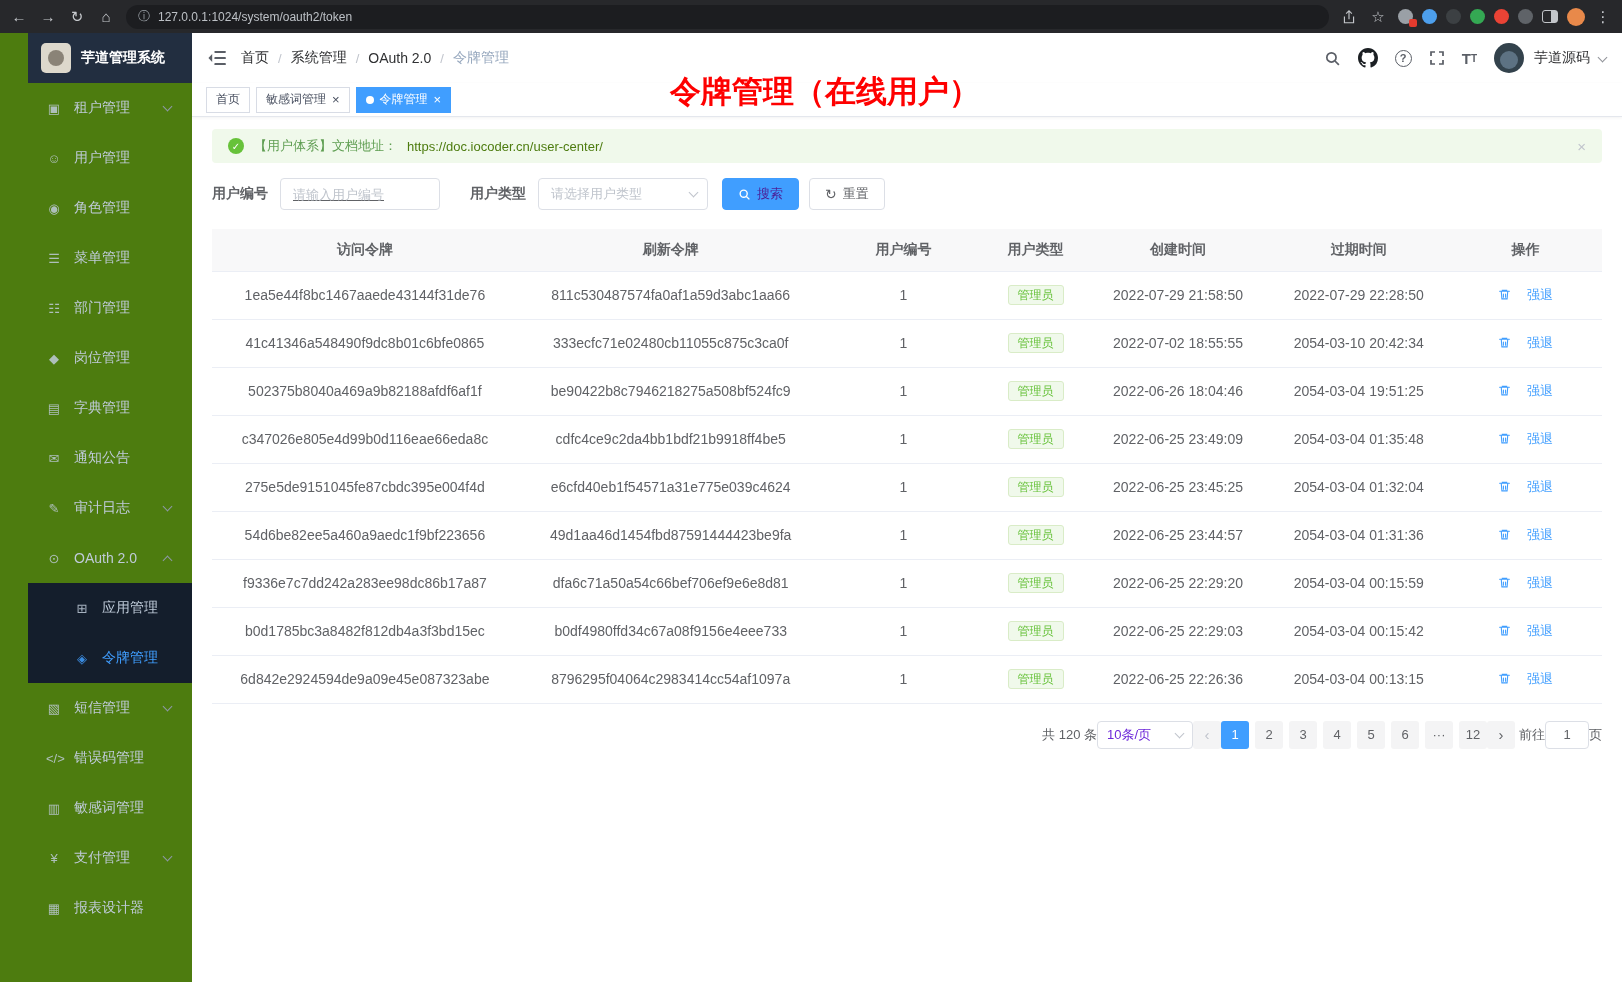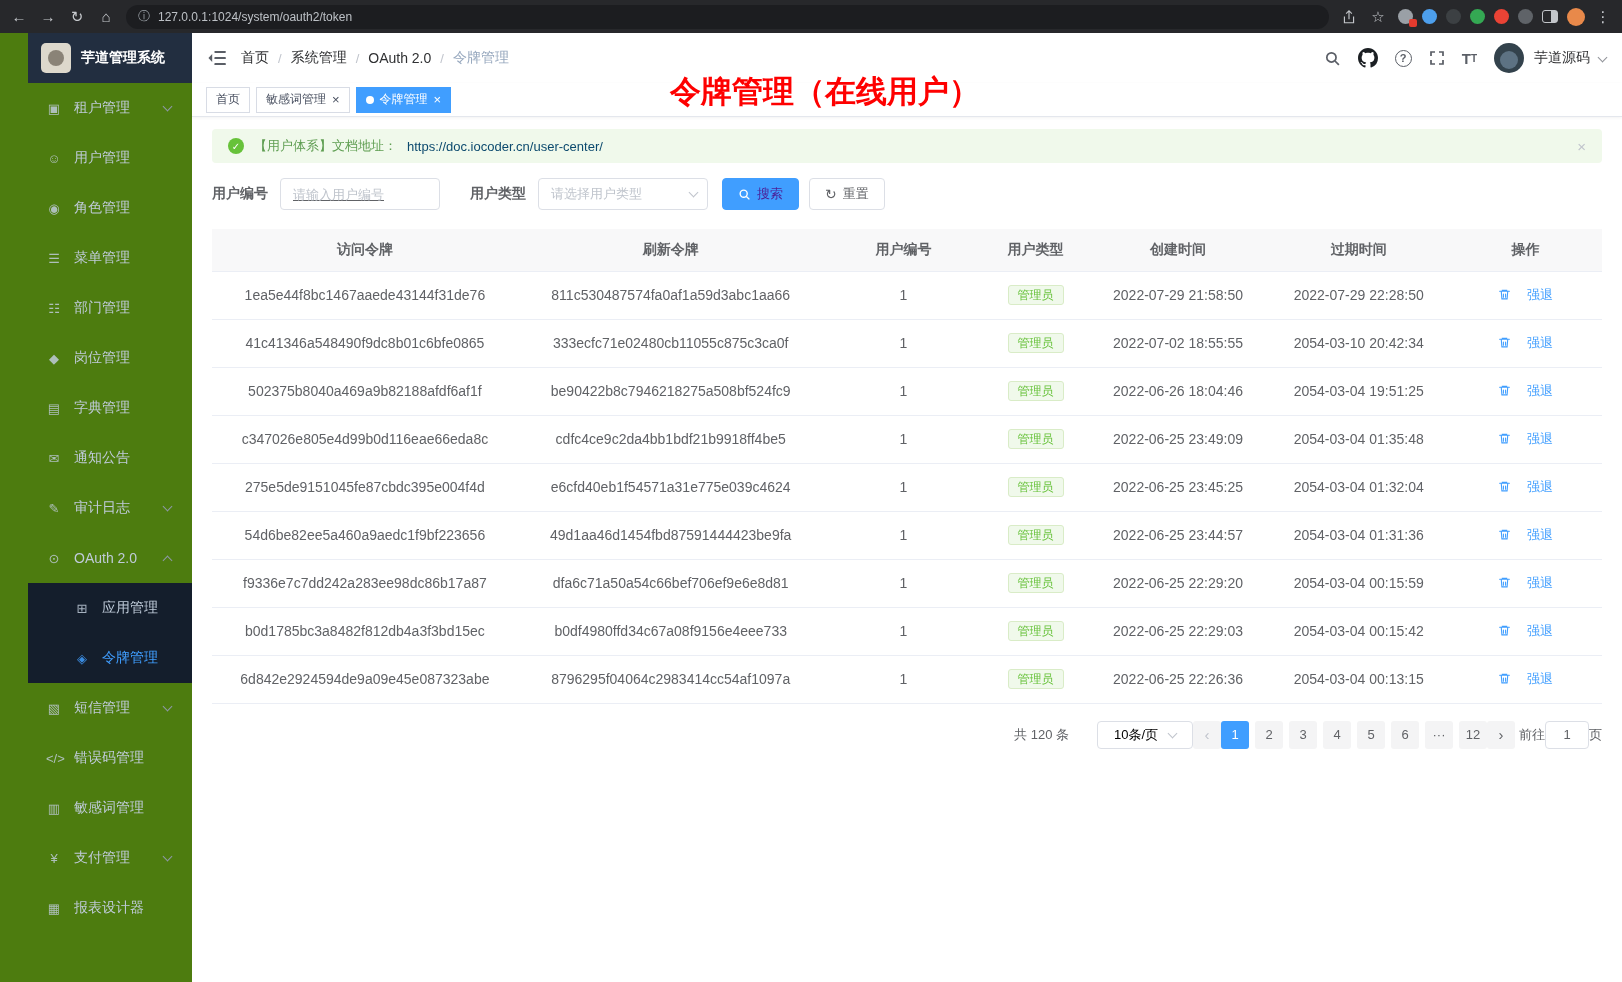--- a/index.html
+++ b/index.html
@@ -60,21 +60,21 @@
   .tabbar{height:34px;display:flex;align-items:center;padding:0 14px;gap:6px;border-bottom:1px solid #e4e7ed;box-shadow:0 1px 3px rgba(0,0,0,.05);flex-shrink:0;}
   .tab{height:26px;display:inline-flex;align-items:center;padding:0 9px;border:1px solid #d8dce5;font-size:12px;color:#495060;gap:6px;background:#fff;cursor:pointer;white-space:nowrap;}
   .tab-active{background:#409eff;border-color:#409eff;color:#fff;}
   .tab-dot{width:8px;height:8px;border-radius:50%;background:#fff;display:inline-block;}
   .tab-x{font-size:13px;line-height:1;cursor:pointer;}
 
   
   .alert{margin:12px 20px 0;height:34px;background:#f0f9eb;border-radius:4px;display:flex;align-items:center;padding:0 16px;gap:10px;flex-shrink:0;}
   .alert-check{width:16px;height:16px;border-radius:50%;background:#67c23a;color:#fff;font-size:10px;display:inline-flex;align-items:center;justify-content:center;flex-shrink:0;}
   .alert-label{font-size:13px;color:#5f9e52;}
-  .alert-link{color:#0c4a6e;font-size:13px;text-decoration:none;cursor:pointer;}
+  .alert-link{color:#4d7c0f;font-size:13px;text-decoration:none;cursor:pointer;}
   .alert-x{margin-left:auto;color:#c0c4cc;font-size:15px;cursor:pointer;}
 
   
   .filterbar{display:flex;align-items:center;padding:15px 20px 11px;flex-shrink:0;}
   .f-label{font-size:14px;font-weight:700;color:#606266;margin-right:12px;white-space:nowrap;}
   .f-label.second{margin-left:30px;}
   .f-input{width:160px;height:32px;border:1px solid #dcdfe6;border-radius:4px;padding:0 12px;font-size:13px;color:#606266;outline:none;font-family:inherit;text-decoration:underline;}
   .f-input::placeholder{color:#bfc4cc;}
   .f-select{width:170px;height:32px;border:1px solid #dcdfe6;border-radius:4px;display:flex;align-items:center;justify-content:space-between;padding:0 10px 0 12px;font-size:13px;color:#bfc4cc;cursor:pointer;}
   .caret-down{width:7px;height:7px;border-right:1.4px solid #c0c4cc;border-bottom:1.4px solid #c0c4cc;transform:rotate(45deg);margin-top:-3px;}
@@ -86,21 +86,21 @@
   
   .table-wrap{padding:8px 20px 0;flex-shrink:0;}
   table{width:100%;border-collapse:collapse;table-layout:fixed;}
   th{height:42px;background:#f8f8f9;font-size:14px;color:#606266;font-weight:700;text-align:center;border-bottom:1px solid #ebeef5;white-space:nowrap;overflow:hidden;}
   td{height:48px;font-size:14px;color:#606266;text-align:center;border-bottom:1px solid #ebeef5;white-space:nowrap;overflow:hidden;}
   .badge{display:inline-block;background:#f0f9eb;border:1px solid #d9ecc7;color:#67c23a;font-size:12px;padding:3px 9px;border-radius:3px;line-height:1;}
   .act{color:#409eff;font-size:13px;display:inline-flex;align-items:center;gap:16px;cursor:pointer;text-decoration:none;}
 
   
   .pager{display:flex;align-items:center;justify-content:flex-end;padding:17px 20px;font-size:13px;color:#606266;flex-shrink:0;}
-  .psize{width:96px;height:28px;border:1px solid #dcdfe6;border-radius:4px;display:flex;align-items:center;justify-content:space-between;padding:0 16px;color:#000000;cursor:pointer;background:#fff;margin-left:28px;}
+  .psize{width:96px;height:28px;border:1px solid #dcdfe6;border-radius:4px;display:flex;align-items:center;justify-content:space-between;padding:0 9px;color:#6d28d9;cursor:pointer;background:#fff;}
   .pager-pages{display:inline-flex;gap:6px;}
   .page-btn{min-width:28px;height:28px;background:#f4f4f5;border:none;border-radius:3px;font-size:13px;color:#606266;cursor:pointer;font-family:inherit;padding:0 6px;}
   .page-active{background:#409eff;color:#fff;}
   .page-prev{color:#c0c4cc;font-size:15px;}
   .page-next{color:#606266;font-size:15px;}
   .goto-label{margin-left:4px;}
   .goto-input{width:44px;height:28px;border:1px solid #dcdfe6;border-radius:4px;text-align:center;font-size:13px;color:#606266;outline:none;font-family:inherit;}
 </style>
 </head>
 <body>

